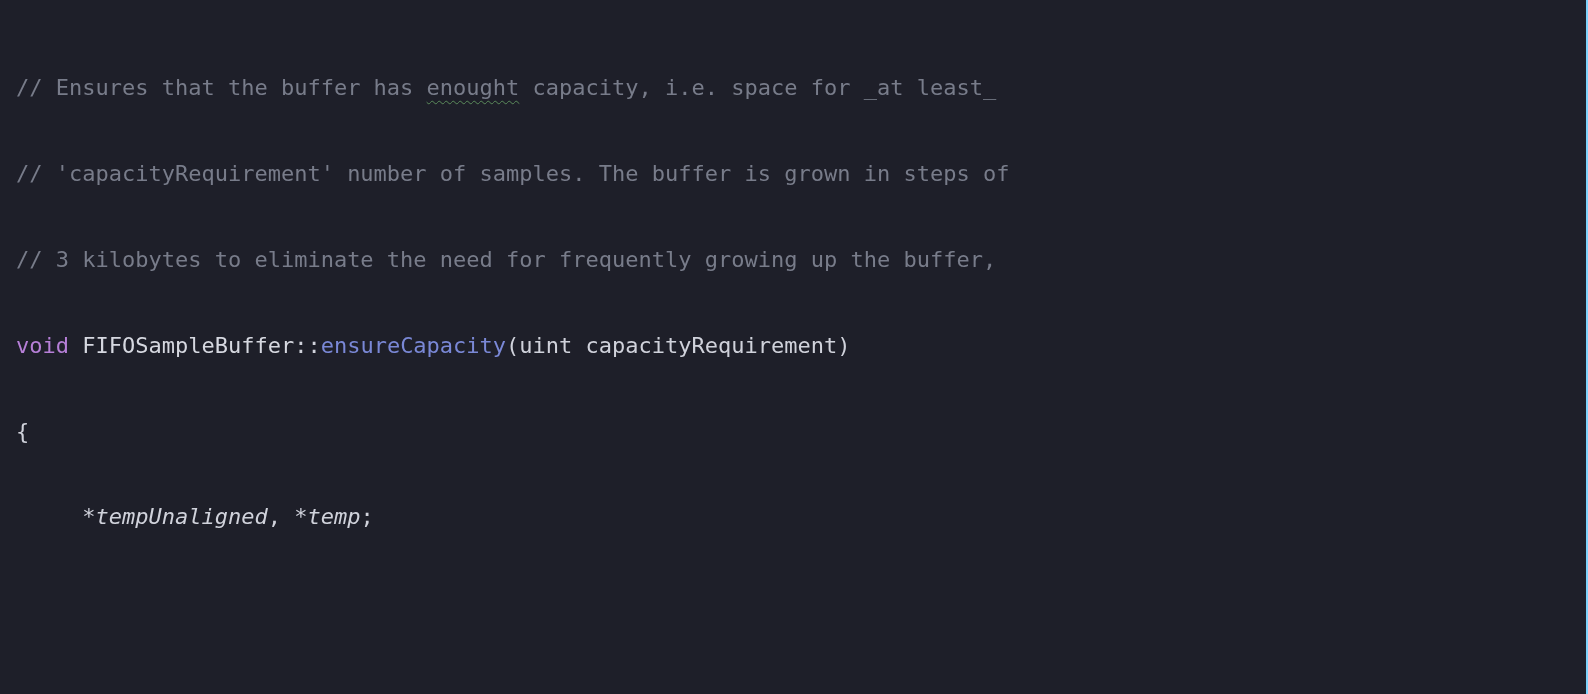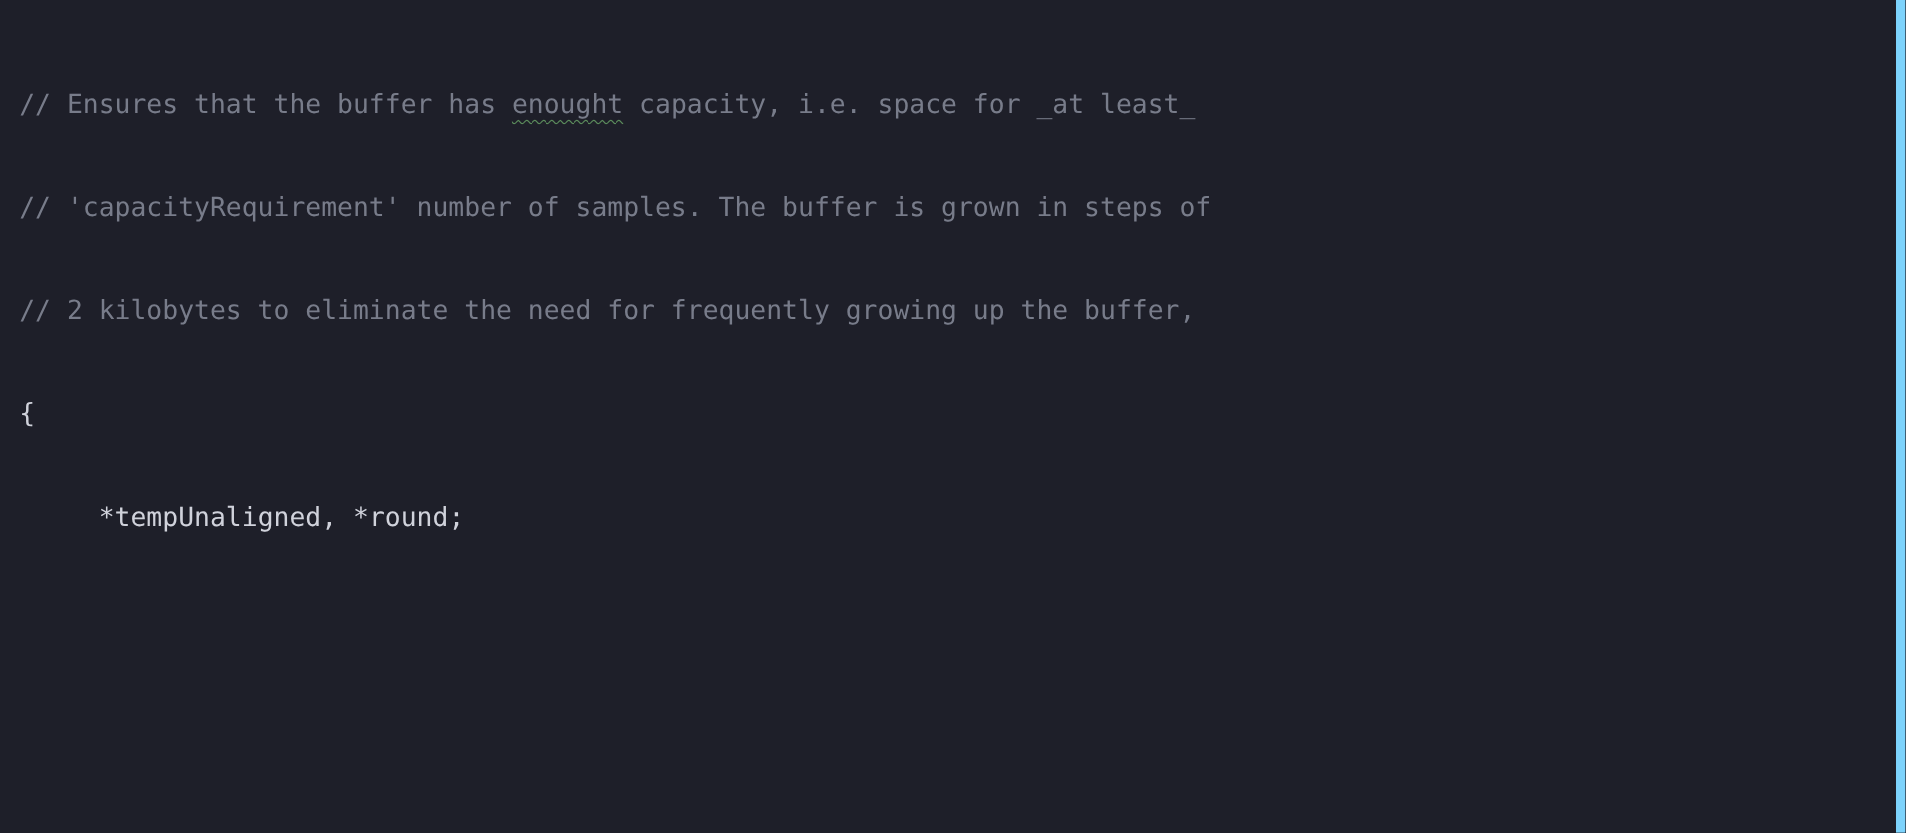--- a/index.html
+++ b/index.html
@@ -10,51 +10,52 @@
     line-height: 1.95;
     color: #e4e5ea;
     overflow: hidden;
     width: 1588px;
     height: 694px;
     position: relative;
   }
   .editor {
     padding: 24px 0 0 0;
     white-space: pre;
-    border-right: 8px solid #7dd3fc;
+    border-right: 2px solid #7dd3fc;
     height: 100%;
   }
   .line {
     padding-left: 16px;
     height: 43px;
     display: flex;
     align-items: center;
   }
   .comment { color: #787c8a; }
   .keyword { color: #b67fd7; }
   .type { color: #d0d2db; }
   .classname { color: #d6d8e0; }
   .method { color: #7a88d6; }
   .param { color: #d0d2db; }
   .punct { color: #d0d2db; }
-  .identifier { color: #d0d2db; }
+  .identifier { color: #d0d2db; font-style: italic; }
   .squiggle {
     text-decoration: underline wavy #5a8a5a 1px;
     text-underline-offset: 5px;
   }
 </style>
 </head>
 <body>
 
 <div class="editor">
 <div class="line"><span class="comment"><span>// Ensures that the buffer has </span><span class="squiggle">enought</span><span> capacity, i.e. space for _at least_</span></span></div>
 <div class="line"><span class="comment">// 'capacityRequirement' number of samples. The buffer is grown in steps of</span></div>
-<div class="line"><span class="comment">// 2 kilobytes to eliminate the need for frequently growing up the buffer,</span></div>
+<div class="line"><span class="comment">// 3 kilobytes to eliminate the need for frequently growing up the buffer,</span></div>
+<div class="line"><span class="keyword">void</span><span> </span><span class="classname">FIFOSampleBuffer</span><span class="punct">::</span><span class="method">ensureCapacity</span><span class="punct">(</span><span class="type">uint</span><span> </span><span class="param">capacityRequirement</span><span class="punct">)</span></div>
 <div class="line"><span class="punct">{</span></div>
-<div class="line"><span>    </span><span> </span><span class="punct">*</span><span class="identifier">tempUnaligned</span><span class="punct">,</span><span> </span><span class="punct">*</span><span class="identifier">round</span><span class="punct">;</span></div>
+<div class="line"><span>    </span><span> </span><span class="punct">*</span><span class="identifier">tempUnaligned</span><span class="punct">,</span><span> </span><span class="punct">*</span><span class="identifier">temp</span><span class="punct">;</span></div>
 <div class="line"><span> </span></div>
 
 
 
 
 
 
 
 </div>
 

